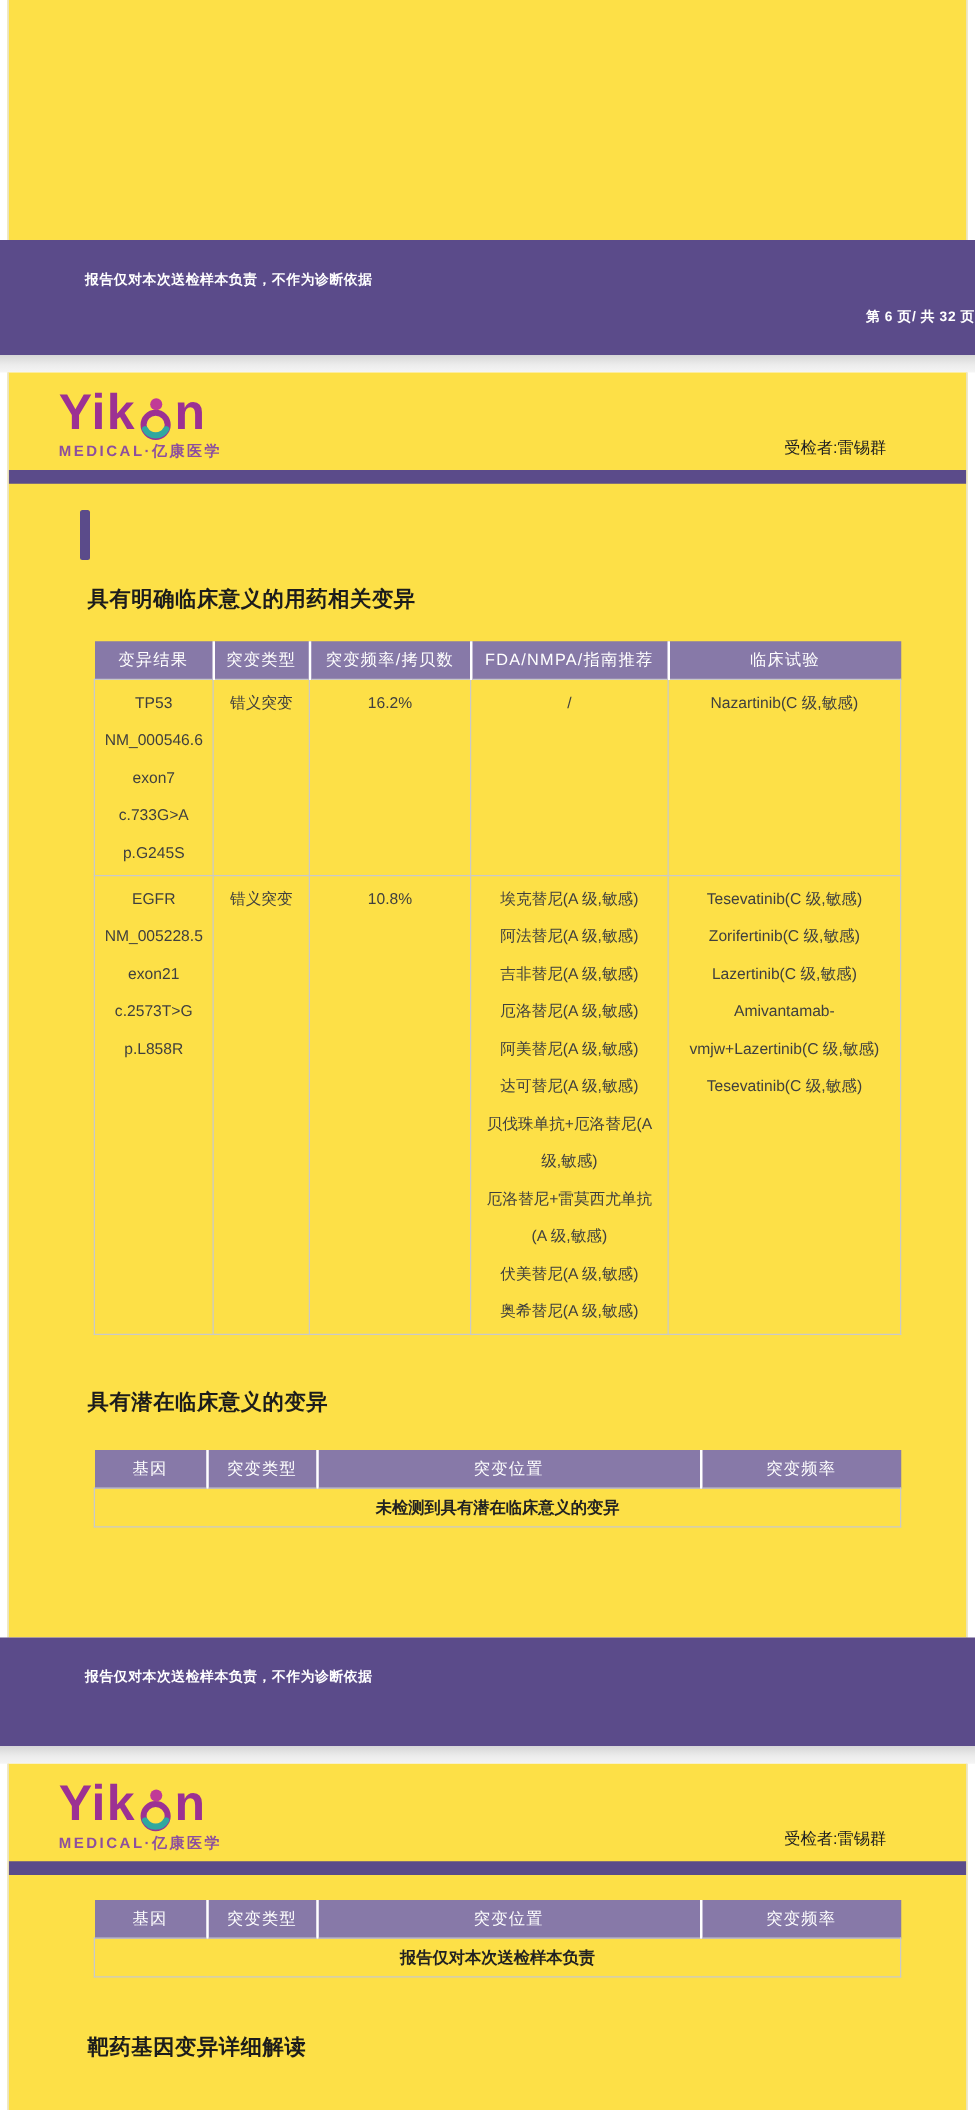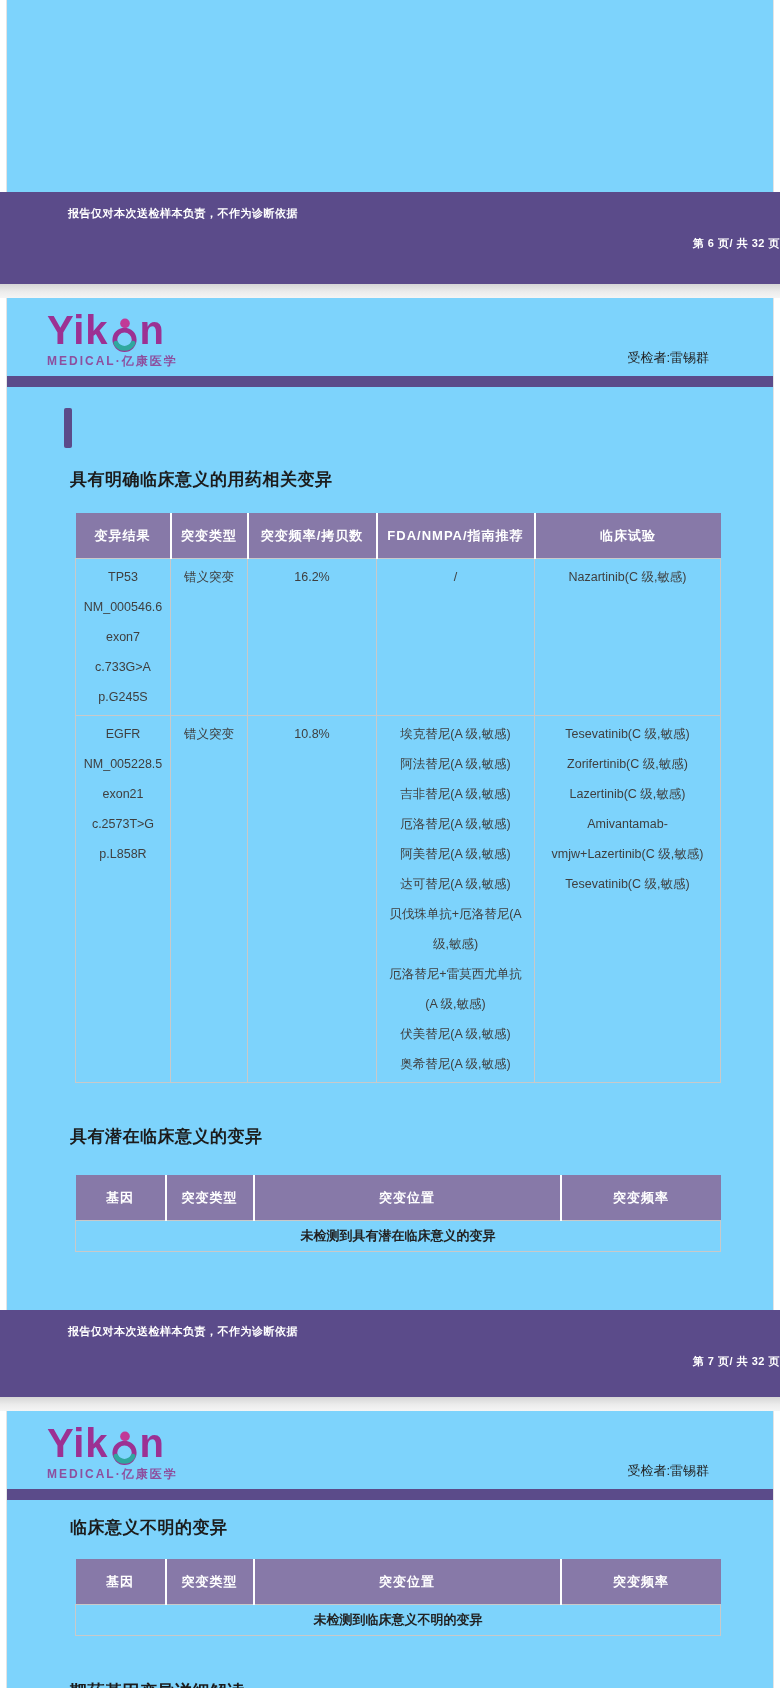--- a/index.html
+++ b/index.html
@@ -1,25 +1,25 @@
 <!DOCTYPE html>
 <html><head>
 <meta charset="utf-8">
 <style>
   html,body{margin:0;padding:0;}
   body{
     width:780px;height:1688px;overflow:hidden;background:#ffffff;
     font-family:"Liberation Sans","DejaVu Sans",sans-serif;
     -webkit-font-smoothing:antialiased;
   }
-  .page{background:#7dd3fc;margin:0 6px;border-left:1px solid #e4e4e4;border-right:1px solid #e4e4e4;box-sizing:border-box;overflow:hidden;}
+  .page{background:#fde047;margin:0 6px;border-left:1px solid #e4e4e4;border-right:1px solid #e4e4e4;box-sizing:border-box;overflow:hidden;}
   .page1{height:192px;}
   .page2{height:1012px;}
   .page3{height:277px;}
-  .band{background:#5b4b8a;height:92px;box-sizing:border-box;padding-top:14px;}
+  .band{background:#5b4b8a;height:92px;box-sizing:border-box;padding-top:24px;}
   .band.b2{height:87px;}
   .band .disclaimer{color:#fff;font-size:11px;font-weight:bold;margin-left:68px;letter-spacing:.5px;}
   .band .pageinfo{color:#fff;font-size:11px;font-weight:bold;text-align:right;margin-top:15px;letter-spacing:.5px;}
   .gap{height:14px;background:linear-gradient(#d6d6d6,#ececec 55%,#f5f5f5);}
   
   .header-row{display:flex;justify-content:space-between;align-items:flex-end;padding:12px 64px 0 40px;}
   .logo-word{color:#9c3193;font-size:40px;font-weight:bold;letter-spacing:1px;line-height:40px;display:flex;align-items:flex-end;}
   .logo-o{width:29px;height:37px;margin:0 1px -4px 1px;}
   .logo-sub{color:#8d4f9e;font-size:12px;letter-spacing:2px;margin-top:3px;font-weight:bold;}
   .patient{font-size:13px;color:#222;padding-bottom:3px;}
@@ -31,21 +31,21 @@
   .sec-title{font-size:17px;font-weight:bold;color:#1c1c1c;margin:0 0 0 63px;letter-spacing:.5px;}
   .t1{margin-top:20px;}
   .t2{margin-top:42px;}
   .t3{margin-top:16px;}
   .t4{margin-top:44px;}
   
   table.rtable{border-collapse:collapse;table-layout:fixed;width:645px;margin-left:68px;}
   .m1{margin-top:22px;}
   .m2{margin-top:27px;}
   .m3{margin-top:20px;}
-  .rtable th{background:#8779a8;color:#fff;font-size:13px;font-weight:bold;height:45px;padding:0;border-left:2px solid #fff;letter-spacing:1px;margin-left:41px;}
+  .rtable th{background:#8779a8;color:#fff;font-size:13px;font-weight:normal;height:30px;padding:0;border-left:2px solid #fff;letter-spacing:1px;margin-left:41px;}
   .rtable th:first-child{border-left:none;}
   .rtable td{border:1px solid #c9c9c9;vertical-align:top;text-align:center;color:#3f3f3f;font-size:12.5px;padding:3px 3px;}
   .cell-line{line-height:30px;white-space:nowrap;}
   td.empty-row{height:30px;vertical-align:middle;text-align:center;font-weight:bold;color:#222;font-size:13px;padding:0;}
 </style>
 </head>
 <body>
 
 <div class="page page1"></div>
 
@@ -178,21 +178,20 @@
     <tbody>
       <tr>
         <td class="empty-row" colspan="4">未检测到具有潜在临床意义的变异</td>
       </tr>
     </tbody>
   </table>
 </div>
 
 <div class="band b2">
   <div class="disclaimer">报告仅对本次送检样本负责，不作为诊断依据</div>
-  <div class="pageinfo">第 7 页/ 共 32 页</div>
 </div>
 <div class="gap"></div>
 
 <div class="page page3">
   <div class="header-row">
     <div class="logo">
       <div class="logo-word">
         <span>Yik</span>
         <svg class="logo-o" viewBox="0 0 30 37">
           <circle cx="15" cy="23" r="10" fill="none" stroke="#9c3193" stroke-width="5"></circle>
@@ -200,38 +199,37 @@
           <circle cx="15.5" cy="6" r="5" fill="#c13a97"></circle>
         </svg>
         <span>n</span>
       </div>
       <div class="logo-sub">MEDICAL·亿康医学</div>
     </div>
     <div class="patient">受检者:雷锡群</div>
   </div>
   <div class="rule"></div>
 
-  <h2 class="sec-title t3">临床意义不明的变异</h2>
 
   <table class="rtable m3">
     <colgroup>
         <col style="width:90px">
         <col style="width:88px">
         <col style="width:307px">
         <col style="width:160px">
       </colgroup>
     <thead>
       <tr>
         <th>基因</th>
         <th>突变类型</th>
         <th>突变位置</th>
         <th>突变频率</th>
       </tr>
     </thead>
     <tbody>
       <tr>
-        <td class="empty-row" colspan="4">未检测到临床意义不明的变异</td>
+        <td class="empty-row" colspan="4">报告仅对本次送检样本负责</td>
       </tr>
     </tbody>
   </table>
 
   <h2 class="sec-title t4">靶药基因变异详细解读</h2>
 </div>
 
 </body></html>

